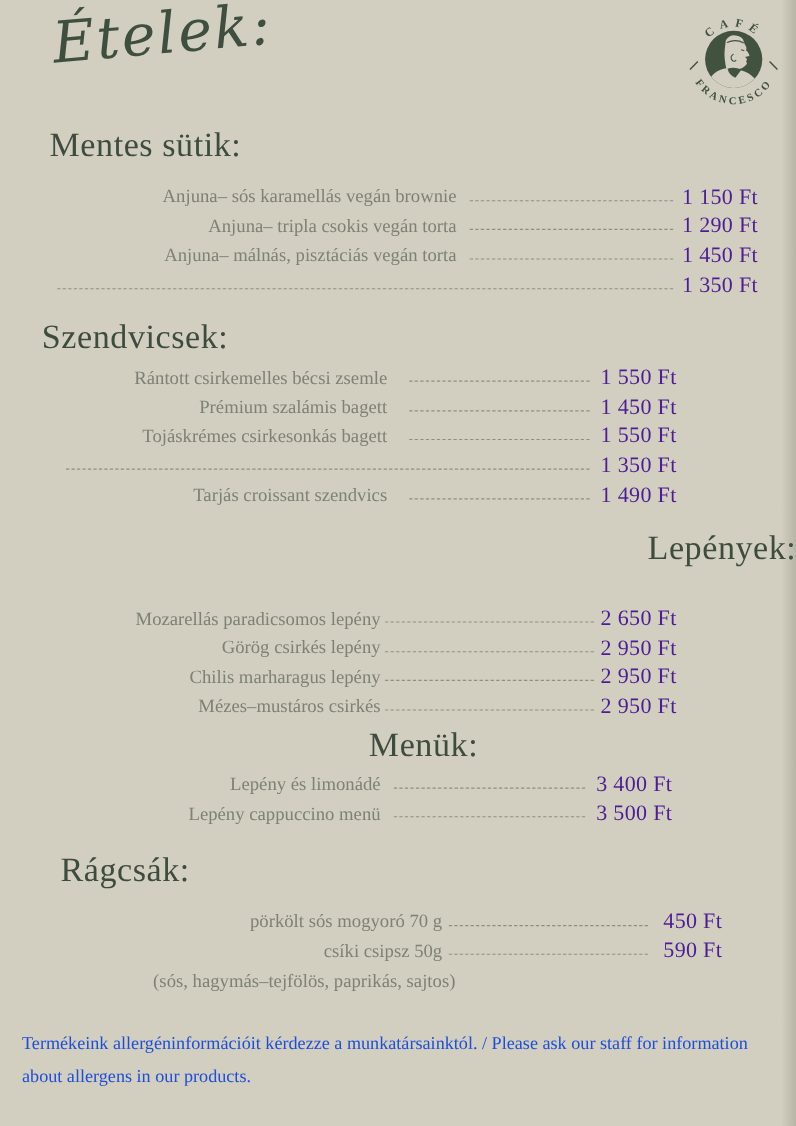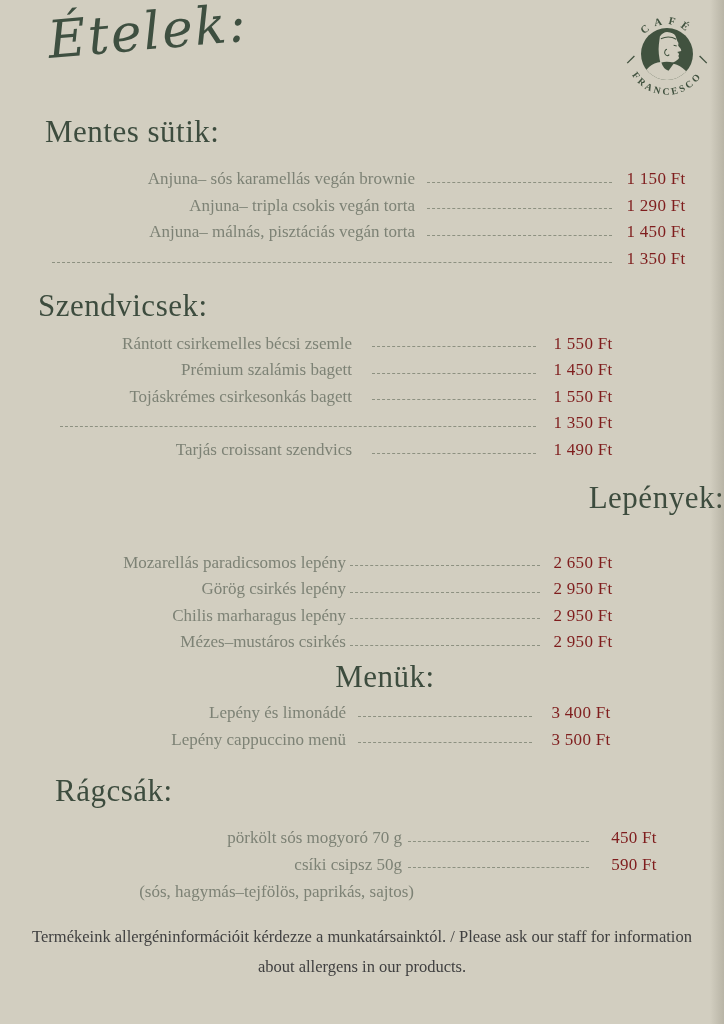--- a/index.html
+++ b/index.html
@@ -57,22 +57,22 @@
   .item-name, .section-note {
     font-size: 17px; color: #7d8275;
     white-space: nowrap; text-align: right;
   }
   .leader {
     flex: 1; height: 0;
     border-bottom: 1px dashed #8d9181;
     transform: translateY(3px);
   }
   .item-price {
-    font-size: 17px; color: #7f1d1d;
-    text-align: center; letter-spacing: 0.3px; white-space: nowrap;
+    font-size: 20px; color: #4c1d95;
+    text-align: left; letter-spacing: 0.3px; white-space: nowrap;
   }
   .section-note { margin-top: 4px; width: 374px; }
 
   
   .sec-0 { margin-top: 12px; }
   .sec-0 .section-title { margin-left: 5px; }
   .sec-0 .rows { margin-top: 16px; width: 652px; }
   .sec-0 .item-name { width: 375px; }
   .sec-0 .leader { margin: 0 8px 0 12px; }
   .sec-0 .item-price { width: 72px; }
@@ -100,26 +100,26 @@
 
   .sec-4 { margin-top: 20px; }
   .sec-4 .section-title { margin-left: 15px; }
   .sec-4 .rows { margin-top: 16px; width: 625px; }
   .sec-4 .item-name { width: 362px; }
   .sec-4 .leader { margin: 0 14px 0 6px; }
   .sec-4 .item-price { width: 62px; }
 
   
   .footer {
-    margin: 20px 0 0 -20px;
+    margin: 32px 0 0 -20px;
     width: 684px;
-    text-align: center;
+    text-align: left;
     font-size: 16.5px;
     line-height: 30px;
-    color: #404040;
+    color: #1d4ed8;
   }
 </style>
 </head>
 <body>
 
 <div class="edge-shadow"></div>
 
 <div class="script-wrap">
   <span class="script-title">Ételek:</span>
 </div>

